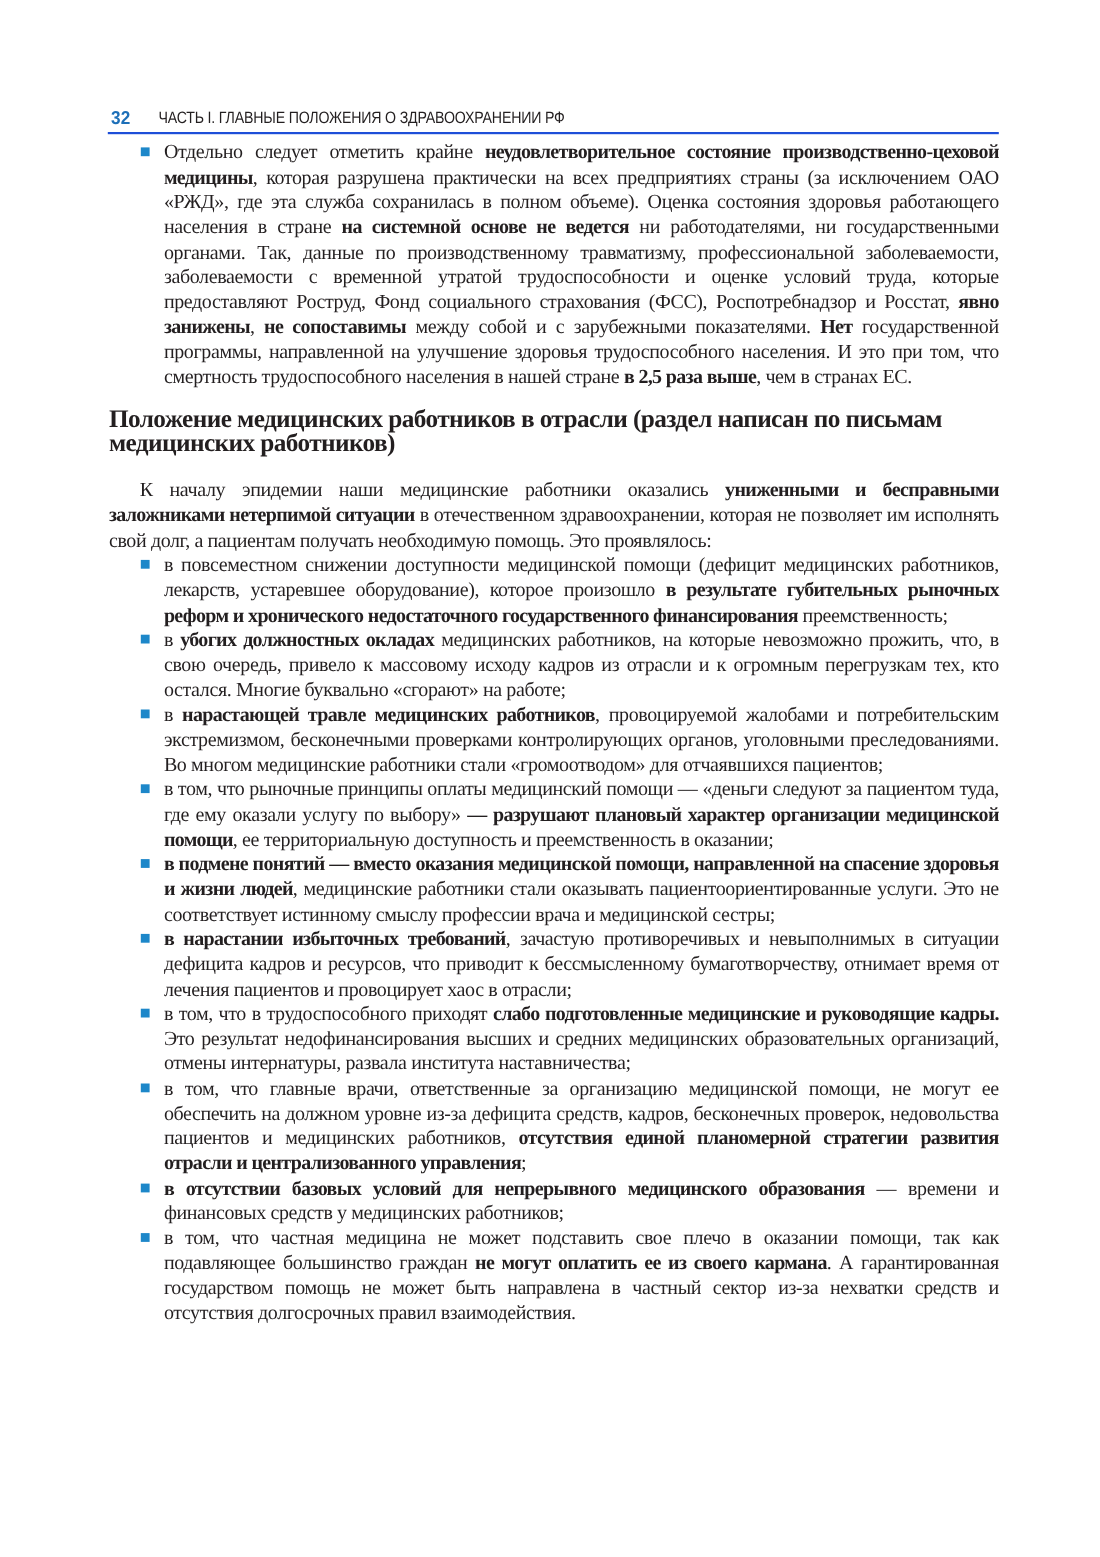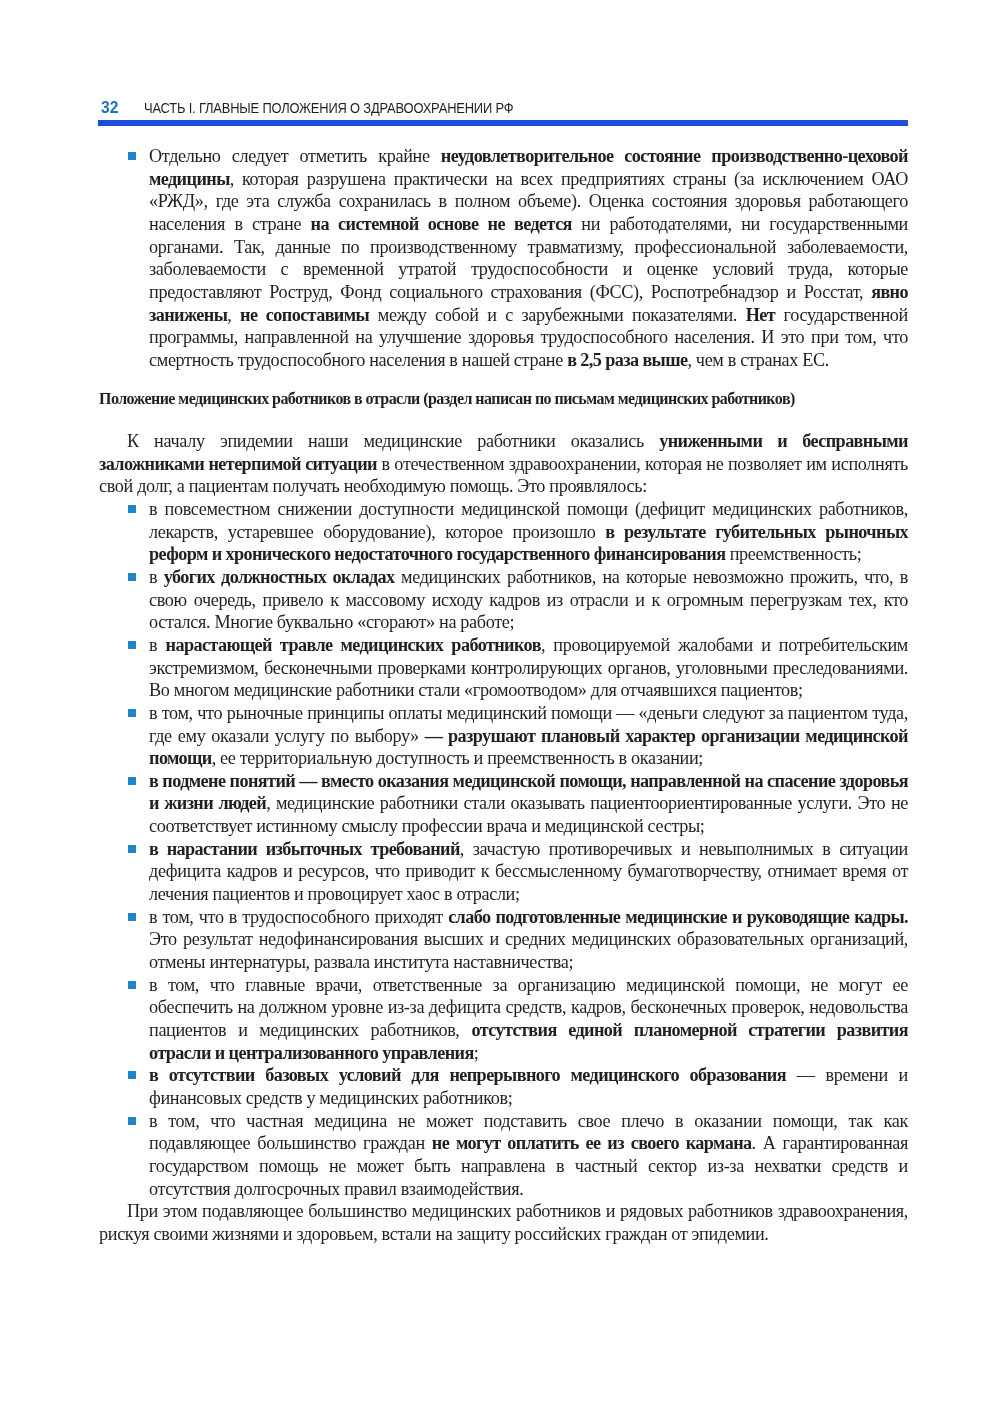--- a/index.html
+++ b/index.html
@@ -2,44 +2,44 @@
 <html><head>
 <meta charset="utf-8">
 <style>
   html, body { margin: 0; padding: 0; }
   body {
     width: 1000px; height: 1415px; background: #ffffff; position: relative; overflow: hidden;
     font-family: "Liberation Serif", "DejaVu Serif", serif; color: #231f20;
   }
   .header {
     position: absolute; left: 98px; top: 98px; width: 810px; height: 22px;
-    border-bottom: 6px solid #1d4ed8;
+    border-bottom: 2px solid #1d4ed8;
     font-family: "Liberation Sans", "DejaVu Sans", sans-serif;
   }
   .page-num {
     position: absolute; left: 3px; top: 0px; font-size: 17px; font-weight: bold; color: #1d6fb8;
     transform: scaleX(0.92); transform-origin: left;
   }
   .running-head {
     position: absolute; left: 46px; top: 1px; font-size: 15px; color: #231f20; letter-spacing: -0.2px;
     transform: scaleX(0.86); transform-origin: left; white-space: nowrap;
   }
   .content {
-    position: absolute; left: 127px; top: 145px; width: 781px;
+    position: absolute; left: 127px; top: 127px; width: 781px;
     font-size: 18.2px; line-height: 22.65px; letter-spacing: -0.35px;
   }
   .content b { font-weight: bold; letter-spacing: -0.6px; }
   .bullet {
     position: relative; padding-left: 22px; text-align: justify;
   }
   .bullet::before {
     content: ""; position: absolute; left: 1px; top: 7px; width: 8px; height: 8px; background: #1d87c9;
   }
   .heading {
-    margin-left: -28px; margin-top: 16px; font-weight: bold; font-size: 16px; letter-spacing: -0.55px;
+    margin-left: -28px; margin-top: 16px; font-weight: bold; font-size: 23px; letter-spacing: -0.55px;
     line-height: 22.4px;
   }
   .para {
     margin-left: -28px; text-indent: 28px; text-align: justify;
   }
   .para.first { margin-top: 20px; }
   .closing { margin-top: 0px; }
 </style>
 </head>
 <body>
@@ -61,15 +61,14 @@
   <div class="bullet"><span>в </span><b>убогих должностных окладах</b><span> медицинских работников, на которые невозможно прожить, что, в свою очередь, привело к массовому исходу кадров из отрасли и к огромным перегрузкам тех, кто остался. Многие буквально «сгорают» на работе;</span></div>
   <div class="bullet"><span>в </span><b>нарастающей травле медицинских работников</b><span>, провоцируемой жалобами и потребительским экстремизмом, бесконечными проверками контролирующих органов, уголовными преследованиями. Во многом медицинские работники стали «громоотводом» для отчаявшихся пациентов;</span></div>
   <div class="bullet"><span>в том, что рыночные принципы оплаты медицинский помощи — «деньги следуют за пациентом туда, где ему оказали услугу по выбору» </span><b>— разрушают плановый характер организации медицинской помощи</b><span>, ее территориальную доступность и преемственность в оказании;</span></div>
   <div class="bullet"><span></span><b>в подмене понятий — вместо оказания медицинской помощи, направленной на спасение здоровья и жизни людей</b><span>, медицинские работники стали оказывать пациентоориентированные услуги. Это не соответствует истинному смыслу профессии врача и медицинской сестры;</span></div>
   <div class="bullet"><span></span><b>в нарастании избыточных требований</b><span>, зачастую противоречивых и невыполнимых в ситуации дефицита кадров и ресурсов, что приводит к бессмысленному бумаготворчеству, отнимает время от лечения пациентов и провоцирует хаос в отрасли;</span></div>
   <div class="bullet"><span>в том, что в трудоспособного приходят </span><b>слабо подготовленные медицинские и руководящие кадры.</b><span> Это результат недофинансирования высших и средних медицинских образовательных организаций, отмены интернатуры, развала института наставничества;</span></div>
   <div class="bullet"><span>в том, что главные врачи, ответственные за организацию медицинской помощи, не могут ее обеспечить на должном уровне из-за дефицита средств, кадров, бесконечных проверок, недовольства пациентов и медицинских работников, </span><b>отсутствия единой планомерной стратегии развития отрасли и централизованного управления</b><span>;</span></div>
   <div class="bullet"><span></span><b>в отсутствии базовых условий для непрерывного медицинского образования</b><span> — времени и финансовых средств у медицинских работников;</span></div>
   <div class="bullet"><span>в том, что частная медицина не может подставить свое плечо в оказании помощи, так как подавляющее большинство граждан </span><b>не могут оплатить ее из своего кармана</b><span>. А гарантированная государством помощь не может быть направлена в частный сектор из-за нехватки средств и отсутствия долгосрочных правил взаимодействия.</span></div>
 
-  <div class="para closing">При этом подавляющее большинство медицинских работников и рядовых работников здравоохранения, рискуя своими жизнями и здоровьем, встали на защиту российских граждан от эпидемии.</div>
 
 </div>
 
 </body></html>

